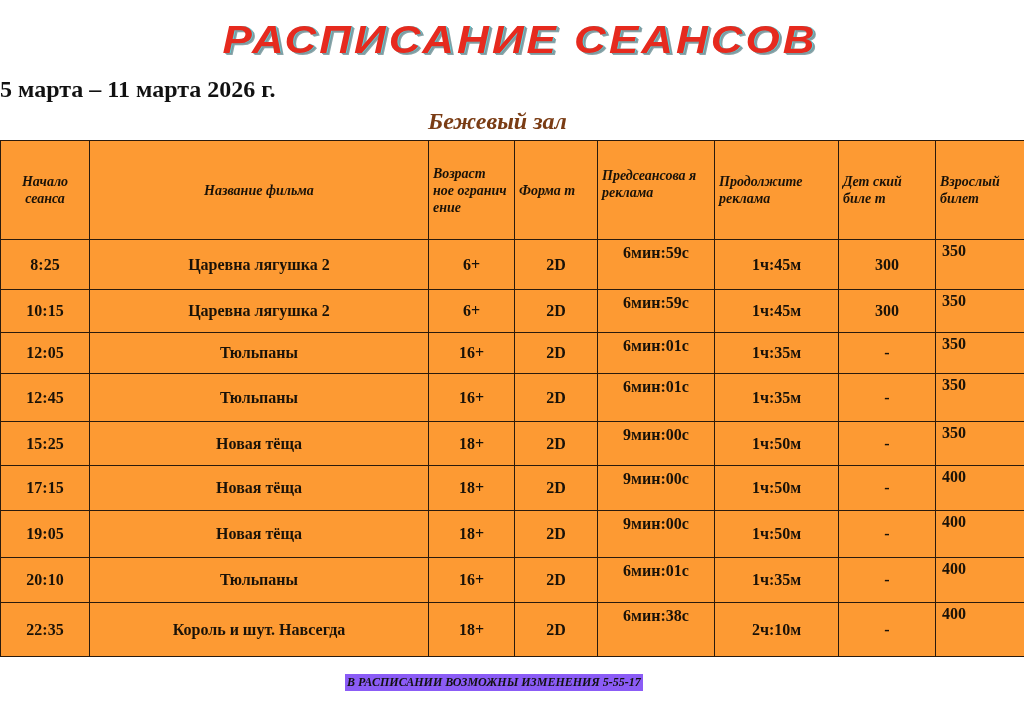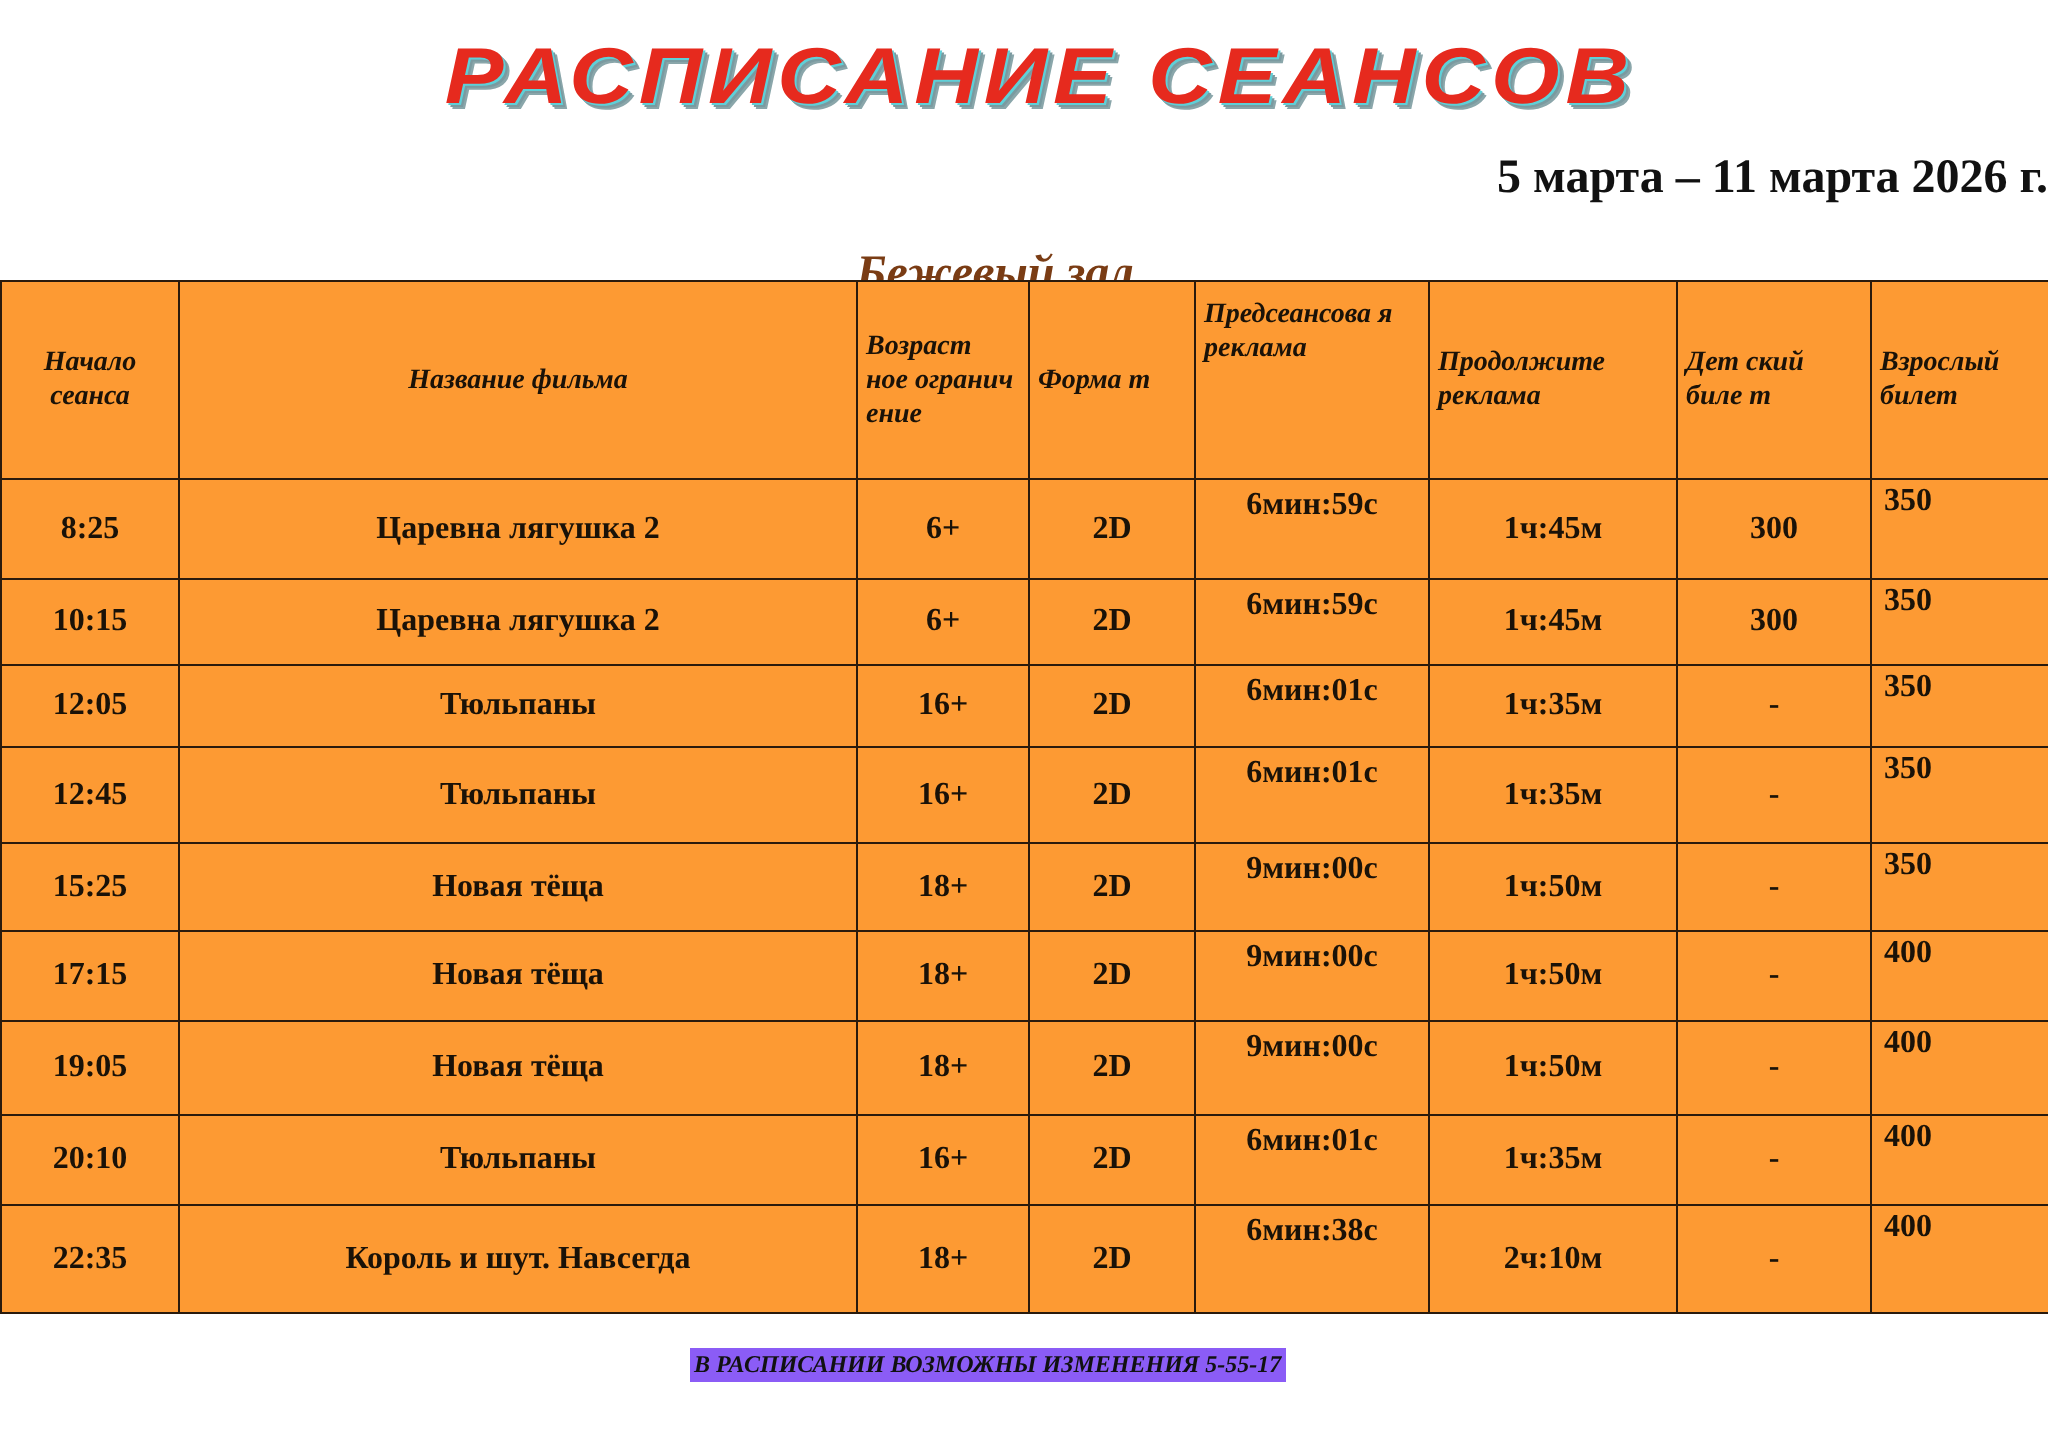--- a/index.html
+++ b/index.html
@@ -1,22 +1,22 @@
 <!DOCTYPE html>
 <html><head>
 <meta charset="utf-8">
 <style>
   html,body{margin:0;padding:0;background:#fff;}
   body{width:1024px;height:724px;position:relative;overflow:hidden;font-family:"Liberation Serif",serif;}
   .title{position:absolute;left:70px;top:14px;width:900px;height:50px;text-align:center;
     font-family:"Liberation Sans",sans-serif;font-weight:bold;font-style:italic;font-size:44px;letter-spacing:3px;
     color:#e62a1e;line-height:50px;transform:scaleY(0.9);
     text-shadow:1px 1px 0 #5fd0d8,2px 2px 0 #7a9aa0,3px 3px 0 #8aa6aa;}
-  .dates{position:absolute;left:0;width:1024px;top:76px;text-align:right;font-weight:bold;font-size:24px;color:#111;}
-  .hall{position:absolute;left:428px;top:124px;font-weight:bold;font-style:italic;font-size:24px;color:#7a3c14;}
+  .dates{position:absolute;left:0;width:1024px;top:76px;text-align:left;font-weight:bold;font-size:24px;color:#111;}
+  .hall{position:absolute;left:428px;top:108px;font-weight:bold;font-style:italic;font-size:24px;color:#7a3c14;}
   table{position:absolute;left:0;top:140px;width:1024px;border-collapse:collapse;table-layout:fixed;border-radius:18px;}
   td,th{background:#fd9a33;border:1.5px solid #2a1a0c;color:#1a1208;font-weight:bold;padding:0;}
   th{font-style:italic;font-size:14px;text-align:left;vertical-align:middle;padding:2px 4px;line-height:17px;}
   th.c{text-align:center;}
   td{font-size:16px;text-align:center;vertical-align:middle;}
   td.top{vertical-align:top;padding-top:4px;}
   td.price{text-align:left;vertical-align:top;padding-left:6px;padding-top:2px;}
   .note{position:absolute;left:345px;top:674px;background:#8b5cf6;padding:1px 2px;font-weight:bold;font-style:italic;font-size:12px;color:#111;}
 </style>
 </head>
@@ -36,21 +36,21 @@
       <col style="width:124px">
       <col style="width:97px">
       <col style="width:89px">
   </colgroup>
   <tbody>
       <tr style="height:99px">
     <th class="c">Начало сеанса</th>
     <th class="c">Название фильма</th>
     <th>Возраст ное огранич ение</th>
     <th>Форма т</th>
-    <th style="vertical-align:top;padding-top:8px">Предсеансова я реклама</th>
+    <th style="vertical-align:top;padding-top:26px">Предсеансова я реклама</th>
     <th>Продолжите реклама</th>
     <th>Дет ский биле т</th>
     <th>Взрослый билет</th>
   </tr>
   </tbody>
     <tbody id="rows">
       <tr style="height: 50px;">
         <td>8:25</td>
         <td>Царевна лягушка 2</td>
         <td>6+</td>

